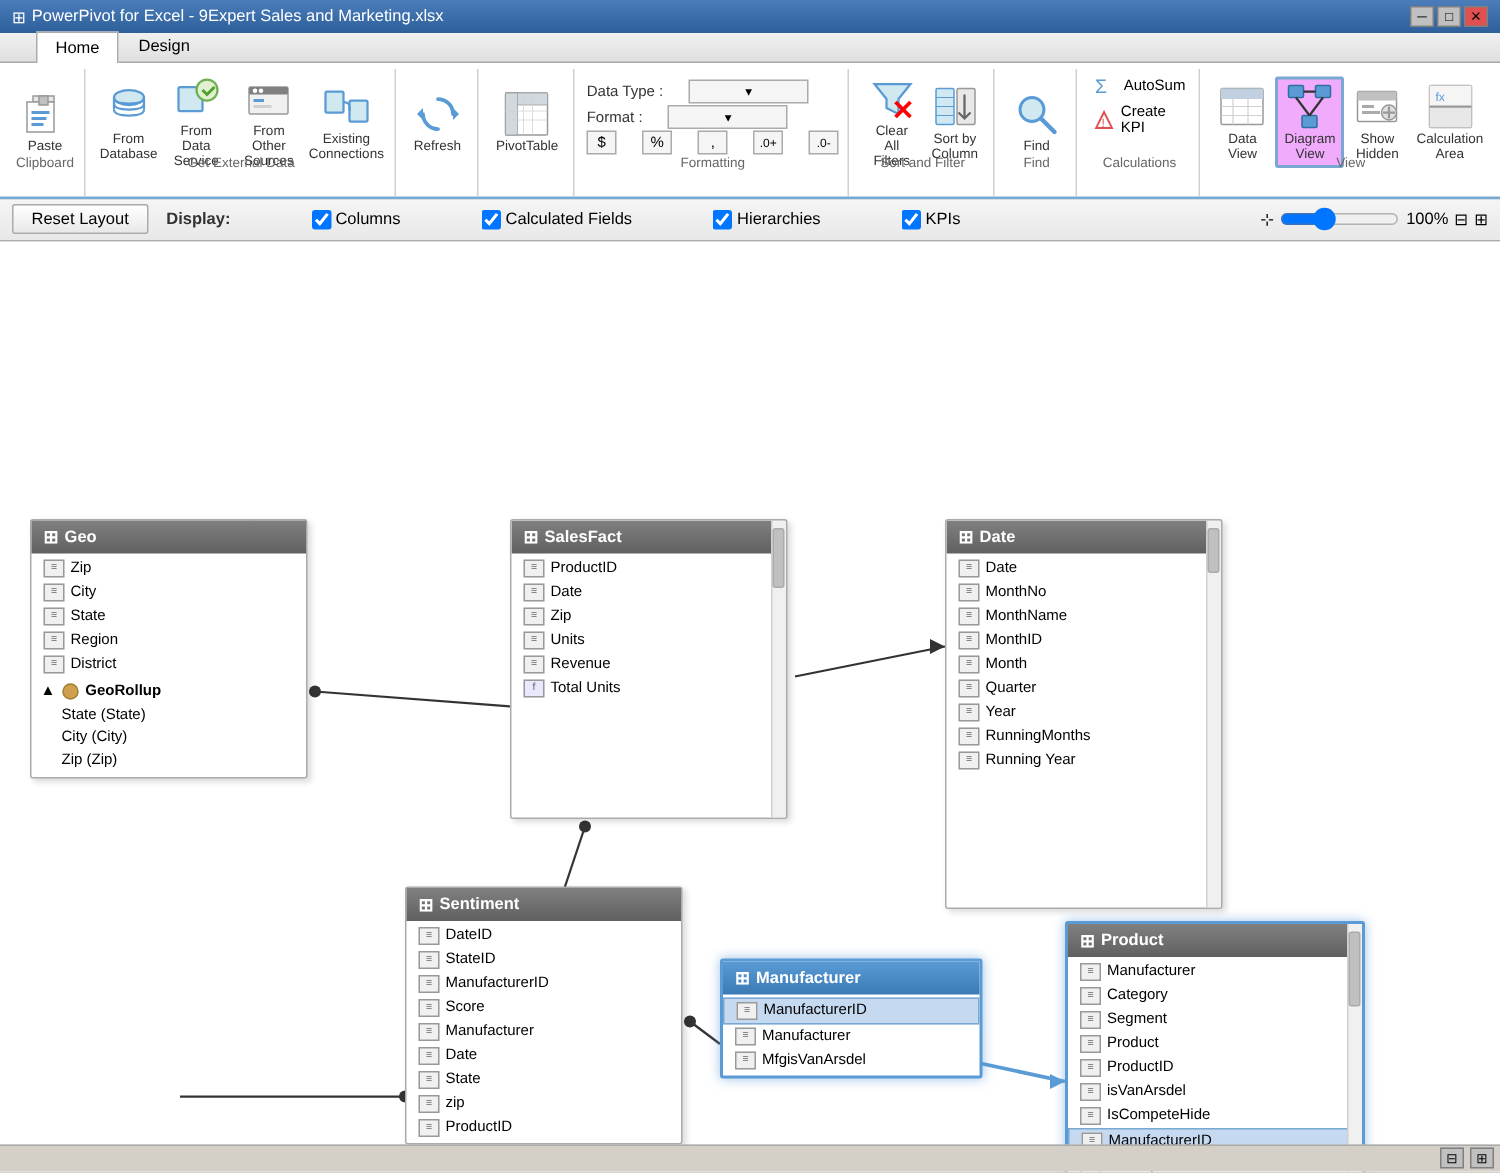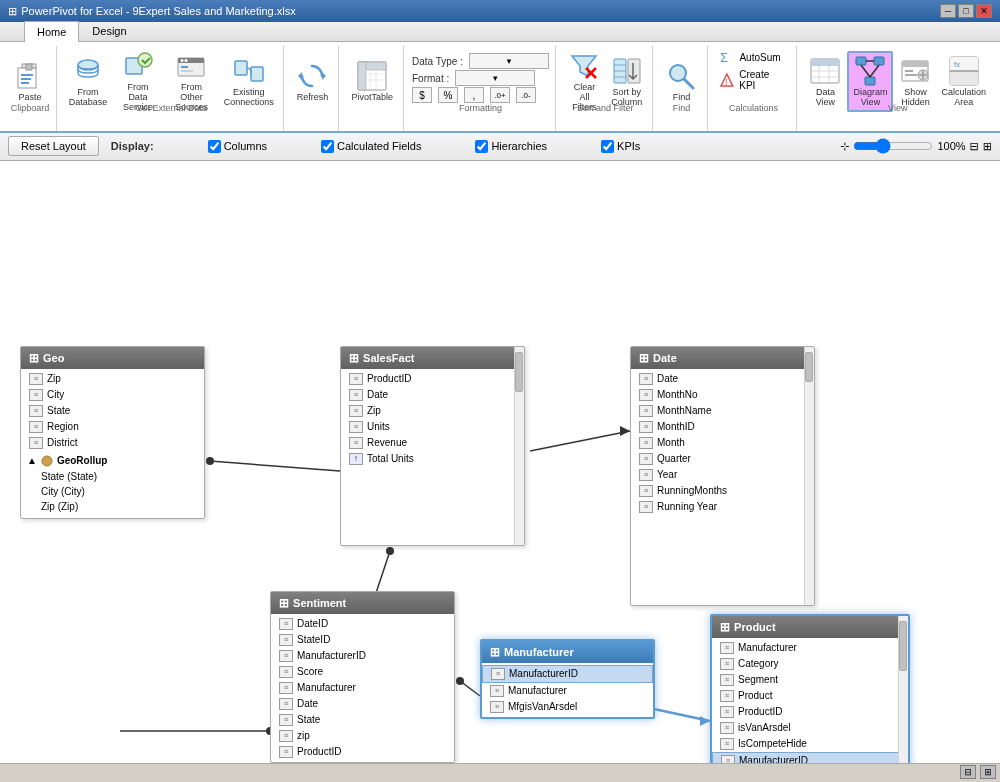--- a/index.html
+++ b/index.html
@@ -20,21 +20,21 @@
     
     .ribbon { background: white; border-bottom: 2px solid #79a9d2; display: flex; align-items: stretch; padding: 4px 4px 0 4px; gap: 2px; min-height: 88px; }
     .ribbon-group { display: flex; flex-direction: column; border-right: 1px solid #d0d0d0; padding: 2px 6px; position: relative; }
     .ribbon-group-label { font-size: 9px; color: #666; text-align: center; position: absolute; bottom: 18px; left: 0; right: 0; }
     .ribbon-items { display: flex; gap: 2px; align-items: center; flex: 1; padding-bottom: 14px; }
     .ribbon-item { display: flex; flex-direction: column; align-items: center; gap: 1px; cursor: pointer; padding: 2px 4px; border-radius: 2px; min-width: 36px; }
     .ribbon-item.active { background: #c5d9f1; border: 1px solid #79a9d2; }
     .ribbon-icon { width: 32px; height: 32px; display: flex; align-items: center; justify-content: center; }
     .ribbon-label { font-size: 9px; text-align: center; line-height: 1.1; color: #333; }
     .ribbon-small-item { display: flex; align-items: center; gap: 4px; cursor: pointer; padding: 1px 3px; border-radius: 2px; font-size: 10px; }
-    .format-row { display: flex; align-items: center; gap: 6px; margin: 1px 0; }
+    .format-row { display: flex; align-items: center; gap: 17px; margin: 1px 0; }
     .format-label { font-size: 10px; color: #333; white-space: nowrap; }
     .format-btn { width: 20px; height: 16px; background: #f5f5f5; border: 1px solid #ababab; font-size: 10px; display: flex; align-items: center; justify-content: center; cursor: pointer; }
 
     
     .toolbar-row { background: linear-gradient(to bottom, #f5f5f5, #e8e8e8); border-bottom: 1px solid #ababab; height: 28px; display: flex; align-items: center; padding: 0 8px; gap: 12px; }
     .reset-layout-btn { background: linear-gradient(to bottom, #ffffff, #e8e8e8); border: 1px solid #ababab; padding: 3px 12px; font-size: 11px; cursor: pointer; border-radius: 2px; }
     .display-label { font-size: 11px; color: #333; font-weight: bold; }
     .checkbox-item { display: flex; align-items: center; gap: 3px; font-size: 11px; cursor: pointer; padding-left: 42px; }
     .checkbox-item input { margin: 0; }
     .zoom-area { margin-left: auto; display: flex; align-items: center; gap: 4px; font-size: 11px; }

